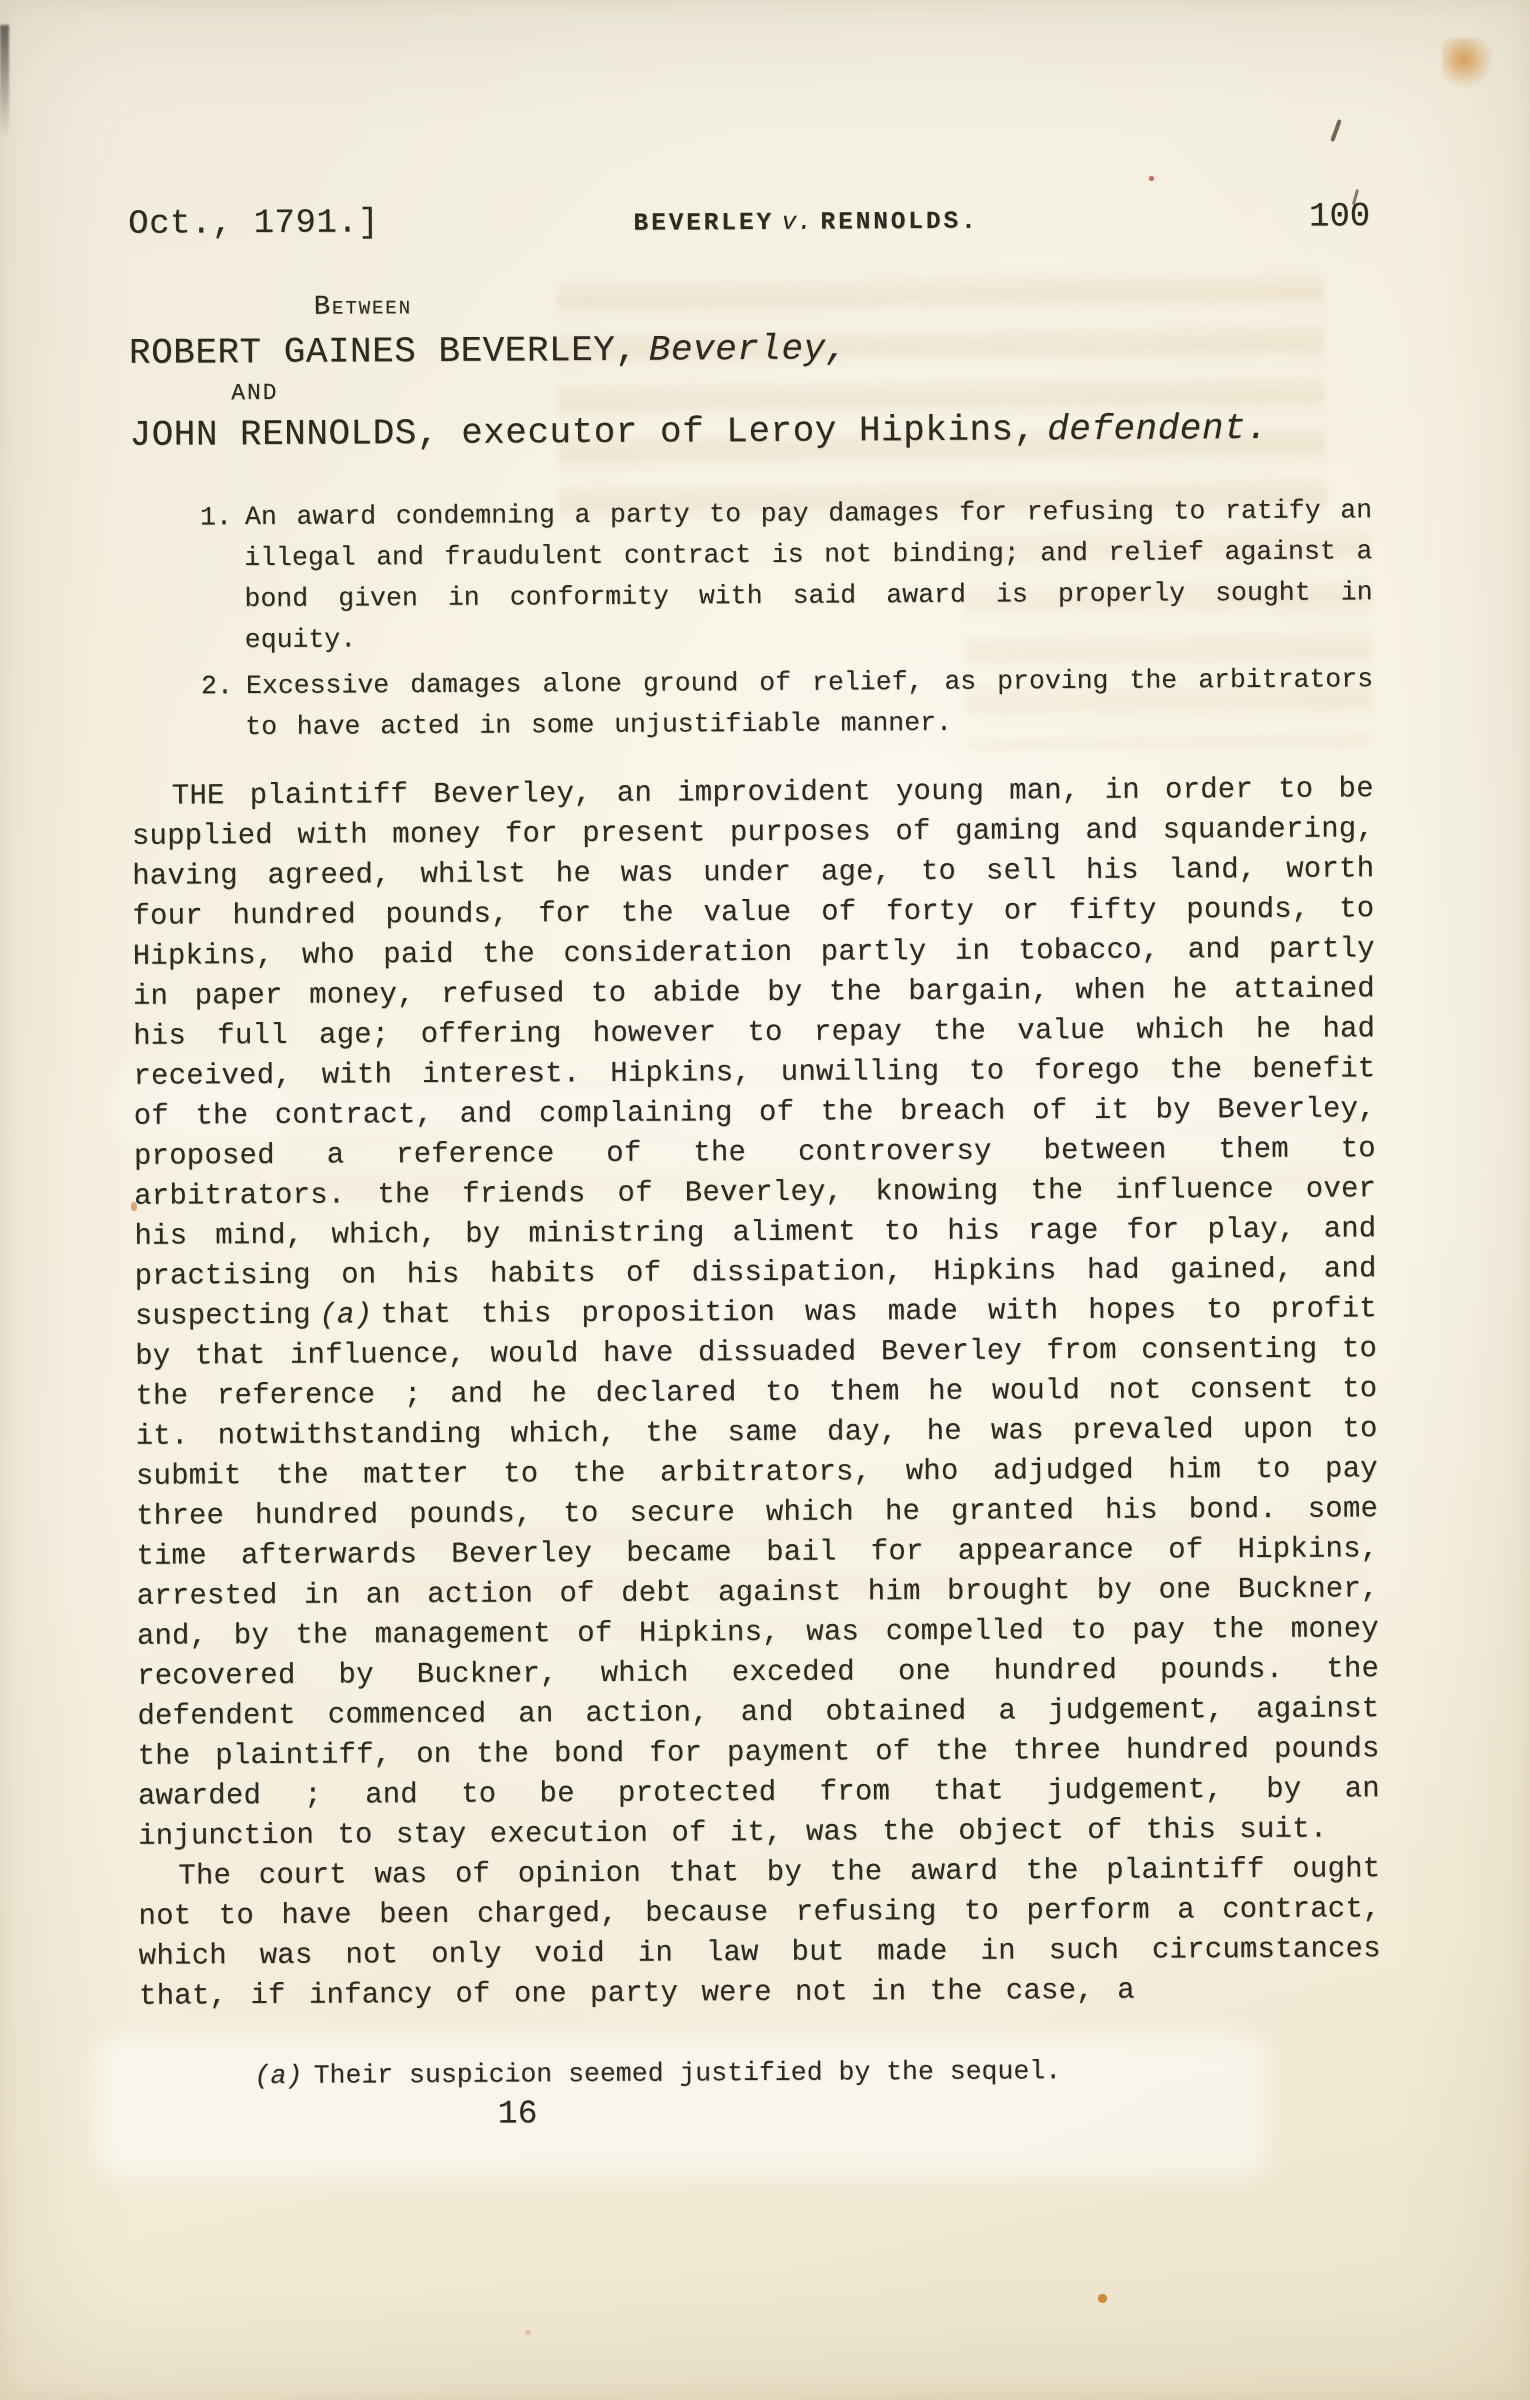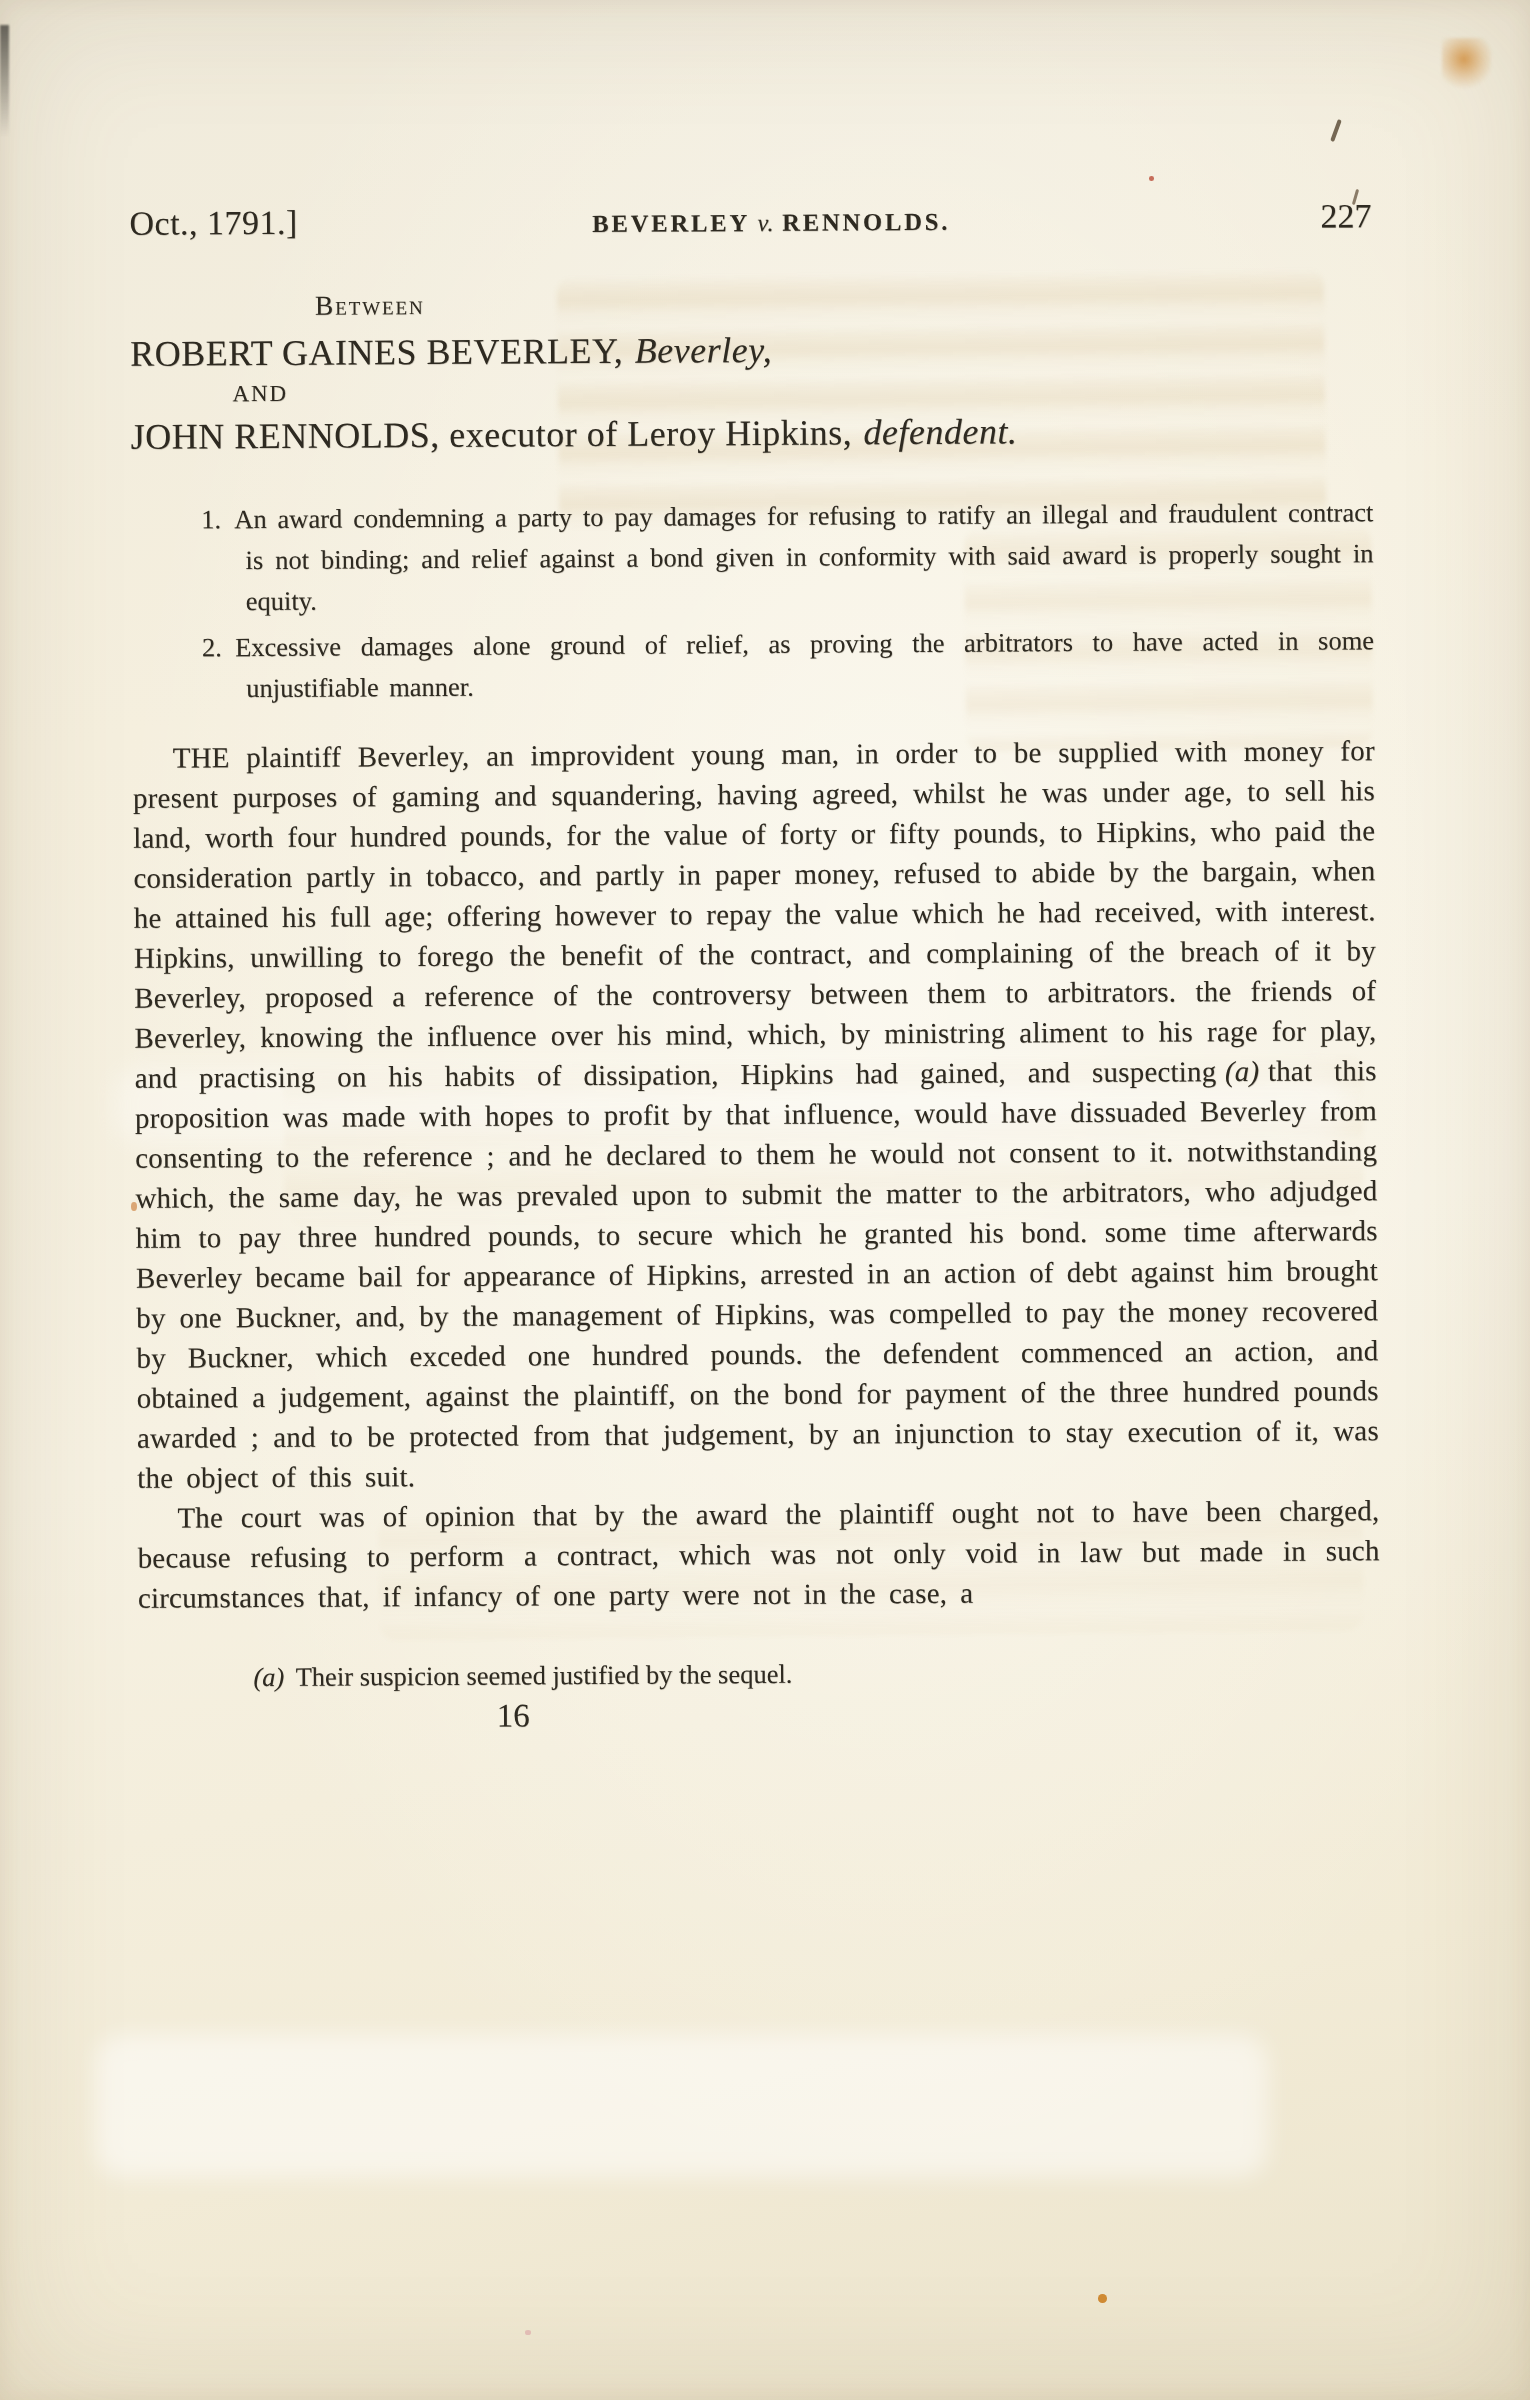--- a/index.html
+++ b/index.html
@@ -5,21 +5,21 @@
   html, body {
     margin: 0;
     padding: 0;
     background: #d8d2c0;
   }
   .page {
     position: relative;
     width: 1530px;
     height: 2401px;
     overflow: hidden;
-    font-family: Liberation Serif, serif;
+    font-family: Liberation Mono, monospace;
     color: #2e2a21;
     background:
       radial-gradient(ellipse at 58% 40%, rgba(255,255,251,0.55) 0%, rgba(255,255,251,0) 62%),
       linear-gradient(168deg, #f0ebdc 0%, #f5efde 28%, #f6f1e2 55%, #f2ebd6 82%, #ebe3cb 100%);
     box-shadow:
       inset 0 0 132px rgba(124,102,58,0.16),
       inset 0 0 23px rgba(124,102,58,0.10);
   }
   
   .artifact { position: absolute; pointer-events: none; }
@@ -144,21 +144,21 @@
   <div class="artifact fleck-red"></div>
   <div class="artifact dot-orange"></div>
   <div class="artifact fleck-margin"></div>
   <div class="artifact fleck-pink"></div>
 
   <div class="content">
 
     <header class="running-head">
       <span class="date">Oct., 1791.]</span>
       <span class="caption"><span>BEVERLEY</span><i>v.</i><span>RENNOLDS.</span></span>
-      <span class="pagenum">227</span>
+      <span class="pagenum">100</span>
     </header>
 
     <section class="title-block">
       <div class="between">Between</div>
       <div class="party-line"><span>ROBERT GAINES BEVERLEY,</span><i class="role">Beverley,</i></div>
       <div class="and-line">AND</div>
       <div class="party-line defendant-line"><span>JOHN RENNOLDS, executor of Leroy Hipkins,</span><i class="role">defendent.</i></div>
     </section>
 
     <section class="headnotes">

